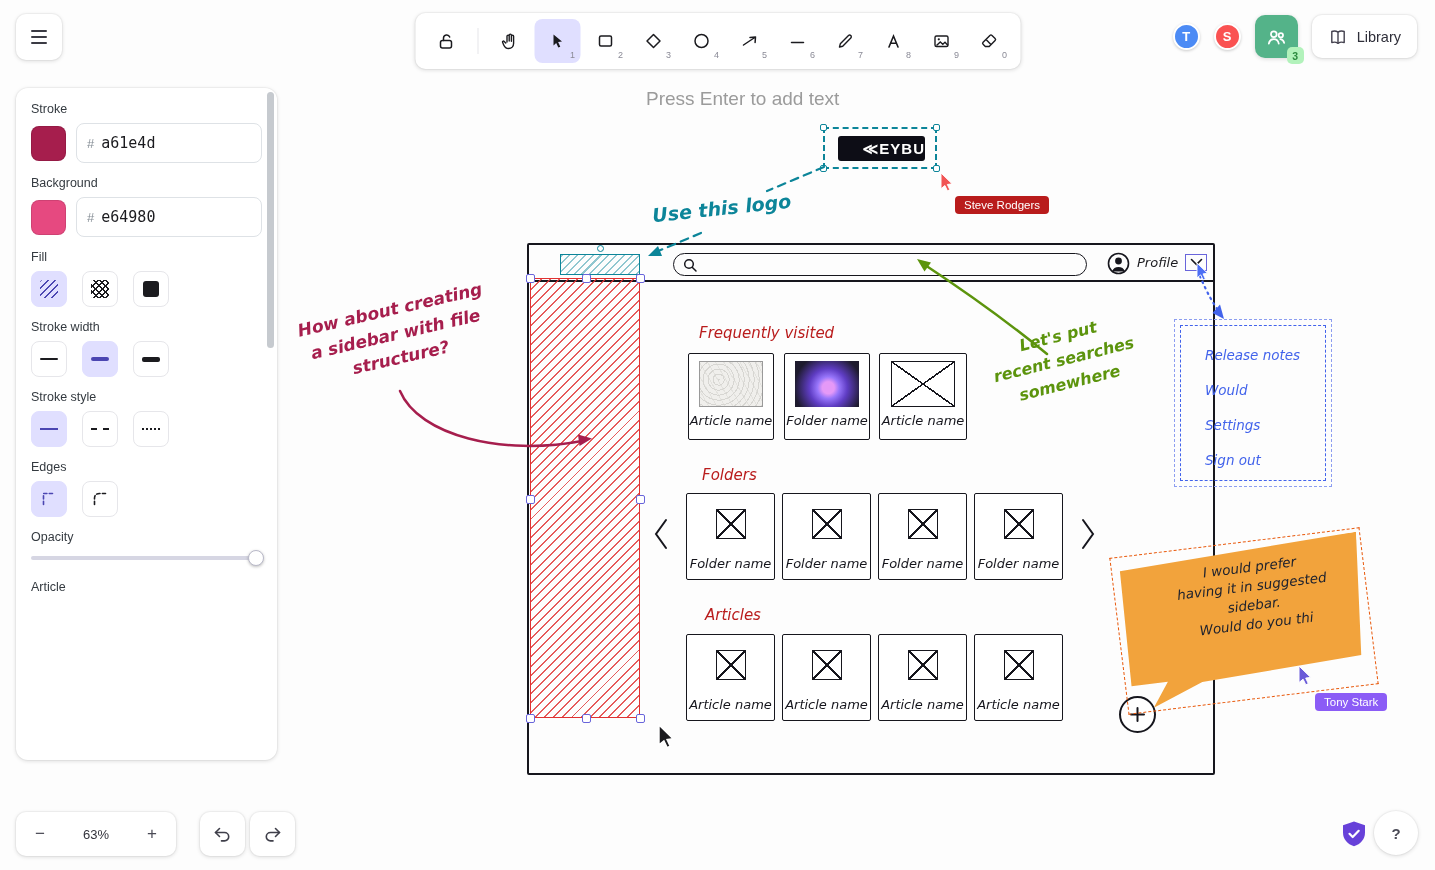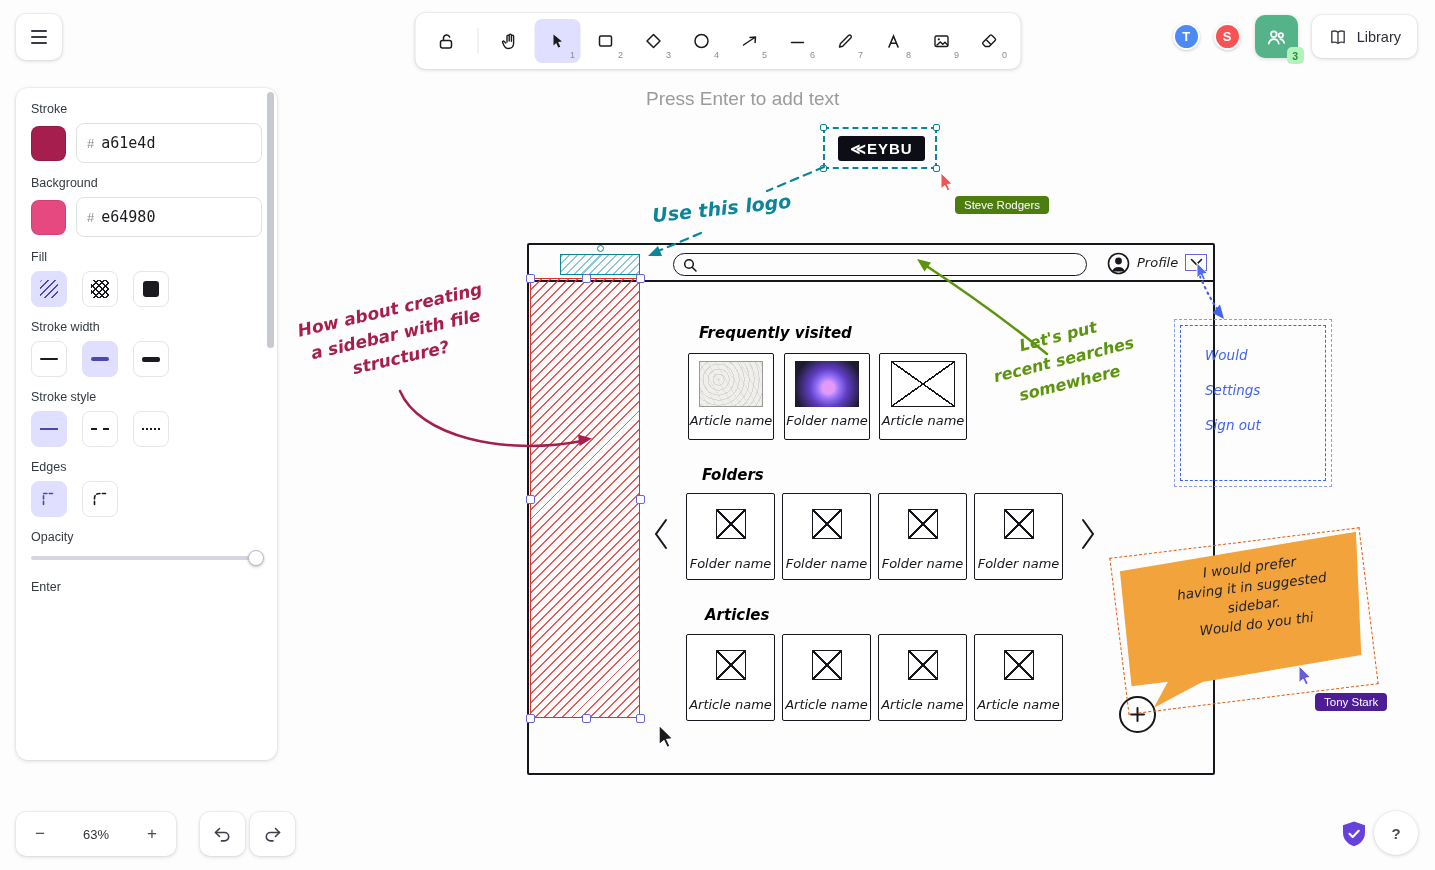--- a/index.html
+++ b/index.html
@@ -19,21 +19,21 @@
   .sel-dot{position:absolute;width:7px;height:7px;background:#fff;border:1.5px solid #0c8599;border-radius:2px;}
 
   .window{border:2px solid #16161d;border-radius:2px;background:transparent;}
   .win-header{position:absolute;left:0;top:0;right:0;height:37px;border-bottom:2px solid #16161d;}
   .wlogo{position:absolute;left:31px;top:9px;width:80px;height:21px;border:1.6px solid #0c8599;
          background:repeating-linear-gradient(135deg,rgba(12,133,153,.45) 0 1.5px,transparent 1.5px 5.5px);}
   .wlogo .knob{position:absolute;left:36px;top:-10px;width:7px;height:7px;border:1.5px solid #0c8599;background:#fff;border-radius:50%;}
   .searchbar{position:absolute;left:144px;top:8px;width:414px;height:23px;border:1.6px solid #16161d;border-radius:12px;display:flex;align-items:center;padding-left:8px;}
   .chev-box{position:absolute;left:656px;top:9px;width:22px;height:17px;border:1.6px solid #6965db;display:flex;align-items:center;justify-content:center;}
 
-  .wsection-label{font-size:15px;color:#000000;font-weight:bold;}
+  .wsection-label{font-size:15px;color:#b91c1c;}
   .wcard{position:absolute;border:1.8px solid #16161d;border-radius:2px;background:#fff;display:flex;flex-direction:column;align-items:center;}
   .clabel{font-size:13px;color:#16161d;}
   .xbox{border:1.6px solid #16161d;
     background:
       linear-gradient(to top right,transparent calc(50% - 0.8px),#16161d calc(50% - 0.8px),#16161d calc(50% + 0.8px),transparent calc(50% + 0.8px)),
       linear-gradient(to bottom right,transparent calc(50% - 0.8px),#16161d calc(50% - 0.8px),#16161d calc(50% + 0.8px),transparent calc(50% + 0.8px));}
   .imgbox{width:64px;height:46px;margin-top:7px;}
   .map-img{border:1.4px solid #9a9a9a;background:#f0efec;
     background-image:repeating-radial-gradient(circle at 30% 40%,#d7d6d2 0 1px,transparent 1px 5px),repeating-linear-gradient(60deg,#e3e2de 0 1px,transparent 1px 7px);}
   .photo-img{background:radial-gradient(circle at 52% 58%,#e599f7 0 6px,#9775fa 11px,#5f3dc4 19px,#1e1b2e 34px);}
@@ -107,21 +107,21 @@
 
 <div id="canvas">
 
   <div class="abs hint" style="left:646px;top:88px;">Press Enter to add text</div>
 
   <div class="abs logo-sel" style="left:823px;top:127px;width:114px;height:42px;">
     <div class="sel-dot" style="left:-5px;top:-5px;"></div>
     <div class="sel-dot" style="right:-5px;top:-5px;"></div>
     <div class="sel-dot" style="left:-5px;bottom:-5px;"></div>
     <div class="sel-dot" style="right:-5px;bottom:-5px;"></div>
-    <div class="abs logo-box" style="left:13px;top:7px;width:87px;height:25px;">≪EYBU</div>
+    <div class="abs logo-box" style="left:13px;top:7px;width:87px;height:25px;text-align:right;">≪EYBU</div>
   </div>
 
   <div class="abs hand" style="left:652px;top:197px;font-size:19px;color:#0c8599;font-weight:600;transform:rotate(-6deg);">Use this logo</div>
 
   <div class="abs window" style="left:527px;top:243px;width:688px;height:532px;text-align:center;">
     <div class="win-header">
       <div class="wlogo">
         <div class="knob"></div>
       </div>
       <div class="searchbar">
@@ -227,37 +227,38 @@
   </div>
 
   <div class="abs hand" style="left:978px;top:324px;width:172px;font-size:16px;font-weight:600;color:#5c940d;text-align:center;line-height:1.5;transform:rotate(-14deg);">
     <div>Let's put</div>
     <div>recent searches</div>
     <div>somewhere</div>
   </div>
 
   <div class="abs menu-sel" style="left:1174px;top:319px;width:158px;height:168px;">
     <div class="abs menu-box" style="left:5px;top:5px;width:146px;height:156px;">
+      <div class="menu-item hand">Release notes</div>
       <div class="menu-item hand">Would</div>
       <div class="menu-item hand">Settings</div>
       <div class="menu-item hand">Sign out</div>
     </div>
   </div>
 
   <div class="abs sticky-wrap" style="left:1118px;top:542px;width:252px;height:158px;">
     <div class="sticky hand">
       <div>I would prefer</div>
       <div>having it in suggested</div>
       <div>sidebar.</div>
       <div>Would do you thi</div>
     </div>
   </div>
 
-  <div class="abs collab-label" style="left:955px;top:196px;background:#4d7c0f;">Steve Rodgers</div>
-  <div class="abs collab-label" style="left:1315px;top:693px;background:#4c1d95;text-align:right;">Tony Stark</div>
+  <div class="abs collab-label" style="left:955px;top:196px;background:#b91c1c;">Steve Rodgers</div>
+  <div class="abs collab-label" style="left:1315px;top:693px;background:#8b5cf6;text-align:right;">Tony Stark</div>
 
   <svg id="overlay" width="1435" height="870" viewBox="0 0 1435 870">
 
     <path d="M824 167 L767 191" stroke="#0c8599" stroke-width="2.2" stroke-dasharray="8 6" fill="none" stroke-linecap="round"></path>
     <path d="M701 233 L656 252" stroke="#0c8599" stroke-width="2.2" stroke-dasharray="8 6" fill="none" stroke-linecap="round"></path>
     <polygon points="648,256 658,246 662,256" fill="#0c8599"></polygon>
 
     <path d="M1047 354 C1008 322 960 288 922 263" stroke="#5c940d" stroke-width="2.5" fill="none" stroke-linecap="round"></path>
     <polygon points="917,259 931,262.5 924.5,271.5" fill="#5c940d"></polygon>
 
@@ -474,21 +475,21 @@
     </div>
   </div>
 
   <div class="p-section">
     <div class="p-label">Opacity</div>
     <div id="opacity-track">
       <div id="opacity-thumb"></div>
     </div>
   </div>
 
-  <div class="p-label" style="margin-top:20px;">Enter</div>
+  <div class="p-label" style="margin-top:20px;">Article</div>
 
   <div id="panel-scroll"></div>
 </div>
 
 <div id="zoombar" class="abs island ui">
   <div class="zbtn">−</div>
   <div id="zoom-level">63%</div>
   <div class="zbtn">+</div>
 </div>
 <div id="history" class="ui">

